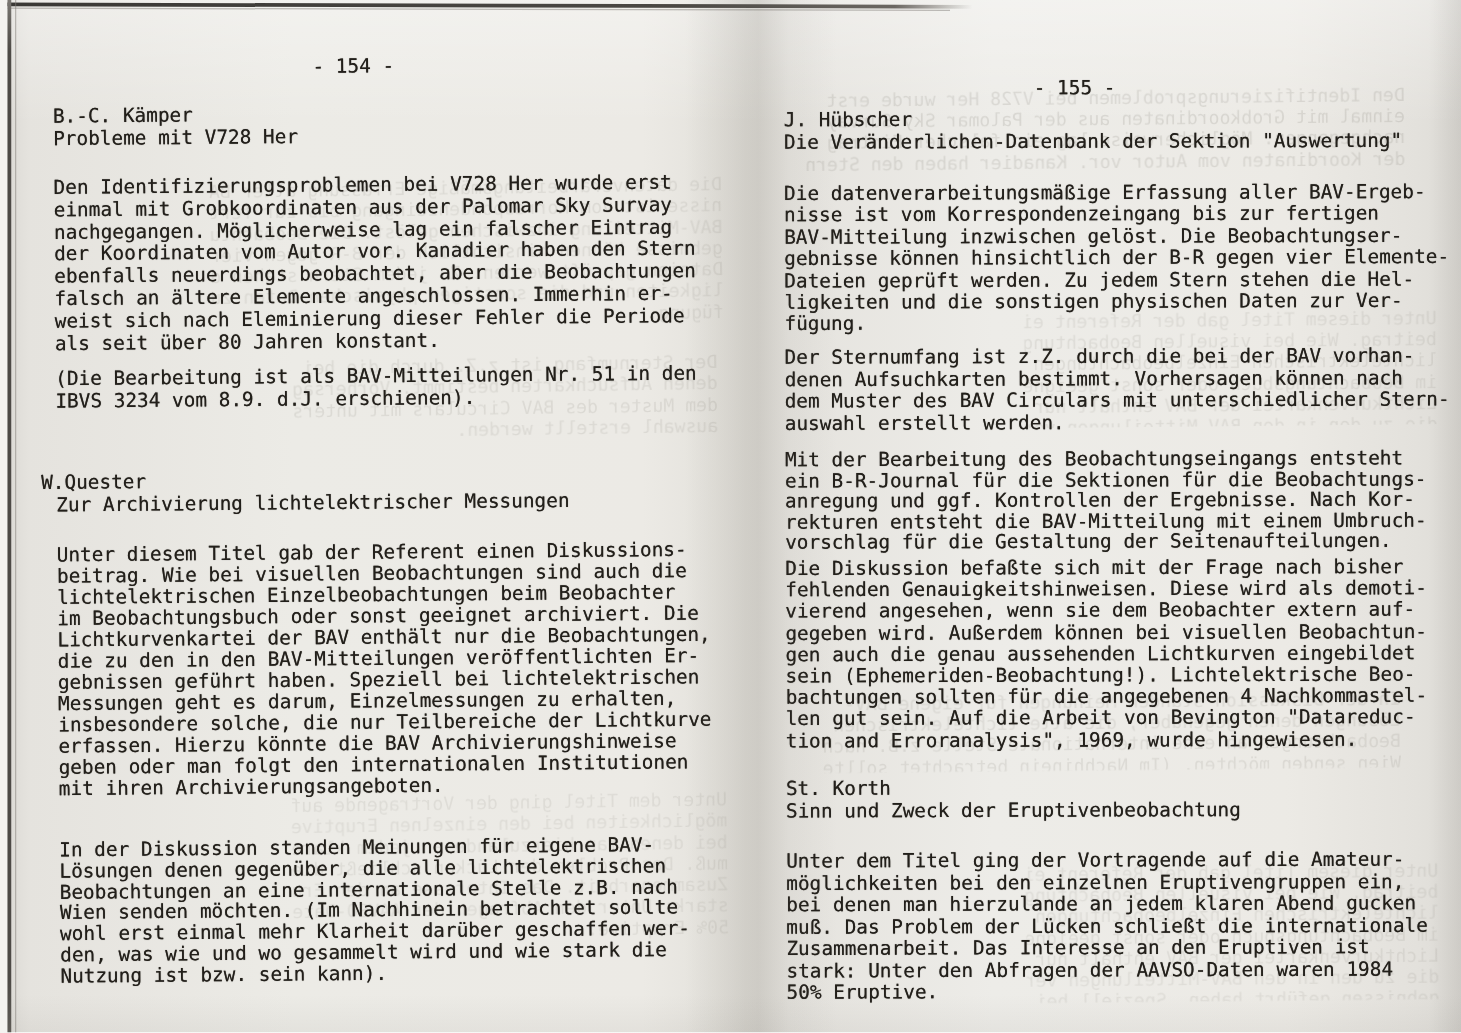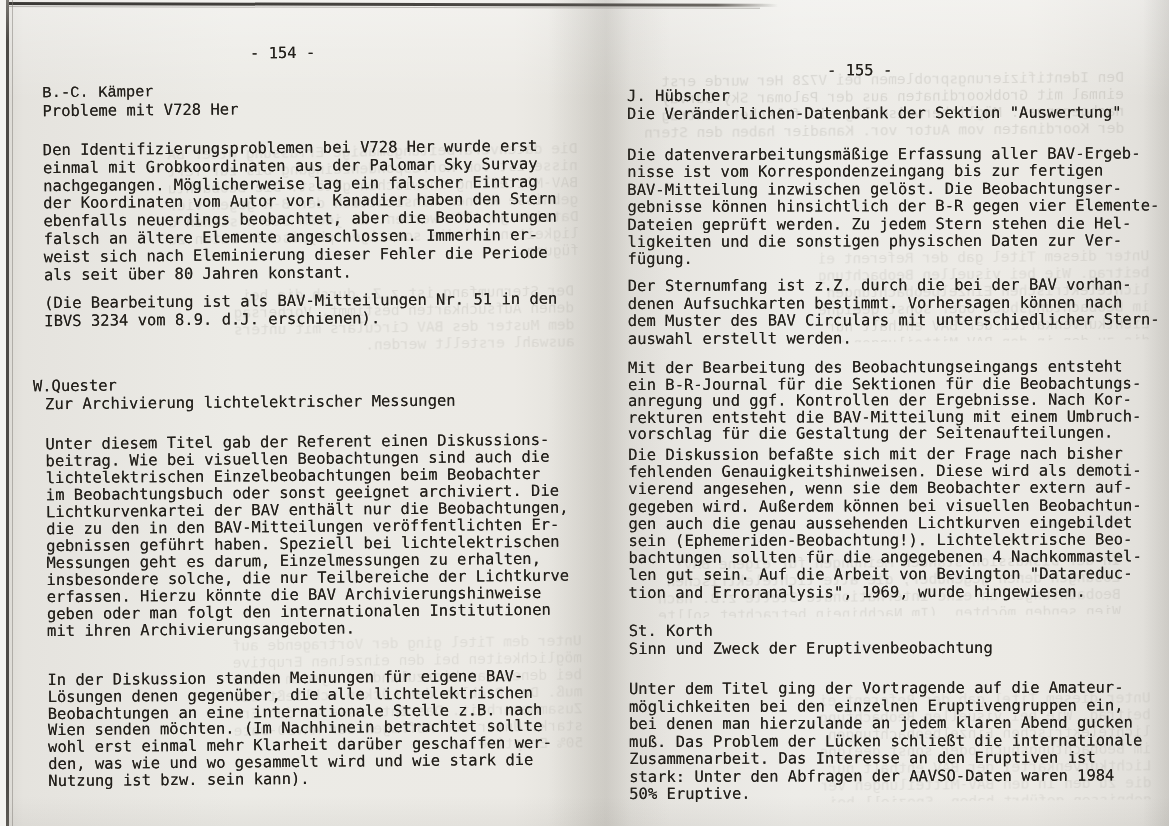--- a/index.html
+++ b/index.html
@@ -100,21 +100,21 @@
 <div class="scan">
 
   <div class="page page-left">
 
     <div class="bleed" style="left:170px; top:146px; width:410px; height:122px; opacity:0.12;"><div class="tline">Die datenverarbeitungsmäßige Erfassung aller BAV-Ergeb-</div><div class="tline">nisse ist vom Korrespondenzeingang bis zur fertigen</div><div class="tline">BAV-Mitteilung inzwischen gelöst. Die Beobachtungser-</div><div class="tline">gebnisse können hinsichtlich der B-R gegen vier Elemente-</div><div class="tline">Dateien geprüft werden. Zu jedem Stern stehen die Hel-</div><div class="tline">ligkeiten und die sonstigen physischen Daten zur Ver-</div><div class="tline">fügung.</div></div>
     <div class="bleed" style="left:235px; top:288px; width:340px; height:78px; opacity:0.13;"><div class="tline">Der Sternumfang ist z.Z. durch die bei der BAV vorhan-</div><div class="tline">denen Aufsuchkarten bestimmt. Vorhersagen können nach</div><div class="tline">dem Muster des BAV Circulars mit unterschiedlicher Stern-</div><div class="tline">auswahl erstellt werden.</div></div>
     <div class="bleed" style="left:230px; top:638px; width:350px; height:160px; opacity:0.11;"><div class="tline">Unter dem Titel ging der Vortragende auf die Amateur-</div><div class="tline">möglichkeiten bei den einzelnen Eruptivengruppen ein,</div><div class="tline">bei denen man hierzulande an jedem klaren Abend gucken</div><div class="tline">muß. Das Problem der Lücken schließt die internationale</div><div class="tline">Zusammenarbeit. Das Interesse an den Eruptiven ist</div><div class="tline">stark: Unter den Abfragen der AAVSO-Daten waren 1984</div><div class="tline">50% Eruptive.</div></div>
 
     <div class="txt" style="left:253px; top:46px;text-align:center;">- 154 -</div>
 
-    <div class="txt" style="left:45px; top:84px;font-family:Liberation Mono, monospace;">B.-C. Kämper</div>
+    <div class="txt" style="left:45px; top:84px;">B.-C. Kämper</div>
     <div class="txt" style="left:45px; top:102px;">Probleme mit V728 Her</div>
 
     <div class="txt para lh178" style="left:45px; top:142px;"><div class="tline">Den Identifizierungsproblemen bei V728 Her wurde erst</div><div class="tline">einmal mit Grobkoordinaten aus der Palomar Sky Survay</div><div class="tline">nachgegangen. Möglicherweise lag ein falscher Eintrag</div><div class="tline">der Koordinaten vom Autor vor. Kanadier haben den Stern</div><div class="tline">ebenfalls neuerdings beobachtet, aber die Beobachtungen</div><div class="tline">falsch an ältere Elemente angeschlossen. Immerhin er-</div><div class="tline">weist sich nach Eleminierung dieser Fehler die Periode</div><div class="tline">als seit über 80 Jahren konstant.</div></div>
 
     <div class="txt para lh176" style="left:45px; top:295px;"><div class="tline">(Die Bearbeitung ist als BAV-Mitteilungen Nr. 51 in den</div><div class="tline">IBVS 3234 vom 8.9. d.J. erschienen).</div></div>
 
     <div class="txt" style="left:33px; top:377px;">W.Quester</div>
     <div class="txt" style="left:45px; top:395px;">Zur Archivierung lichtelektrischer Messungen</div>
 
     <div class="txt para lh170" style="left:45px; top:436px;"><div class="tline">Unter diesem Titel gab der Referent einen Diskussions-</div><div class="tline">beitrag. Wie bei visuellen Beobachtungen sind auch die</div><div class="tline">lichtelektrischen Einzelbeobachtungen beim Beobachter</div><div class="tline">im Beobachtungsbuch oder sonst geeignet archiviert. Die</div><div class="tline">Lichtkurvenkartei der BAV enthält nur die Beobachtungen,</div><div class="tline">die zu den in den BAV-Mitteilungen veröffentlichten Er-</div><div class="tline">gebnissen geführt haben. Speziell bei lichtelektrischen</div><div class="tline">Messungen geht es darum, Einzelmessungen zu erhalten,</div><div class="tline">insbesondere solche, die nur Teilbereiche der Lichtkurve</div><div class="tline">erfassen. Hierzu könnte die BAV Archivierungshinweise</div><div class="tline">geben oder man folgt den internationalen Institutionen</div><div class="tline">mit ihren Archivierungsangeboten.</div></div>

